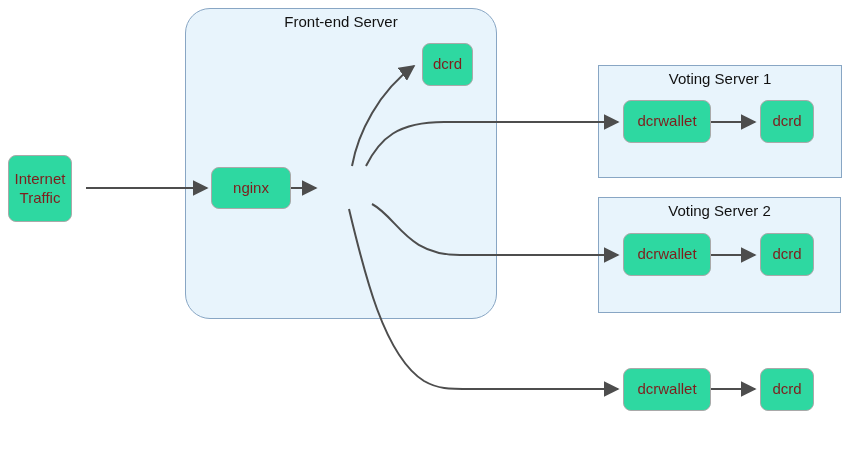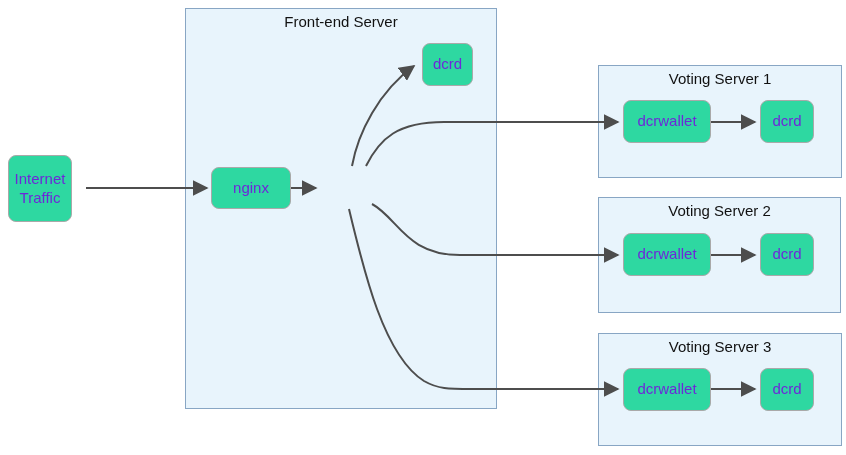--- a/index.html
+++ b/index.html
@@ -31,21 +31,21 @@
     position: absolute;
     background: #2ed8a1;
     border: 1px solid #a9a9a9;
     border-radius: 8px;
     box-sizing: border-box;
     display: flex;
     align-items: center;
     justify-content: center;
     text-align: center;
     font-size: 15px;
-    color: #6d28d9;
+    color: #7f1d1d;
     line-height: 1.25;
     padding: 2px;
   }
   #edge-layer {
     position: absolute;
     top: 0; left: 0;
     width: 846px;
     height: 455px;
     pointer-events: none;
   }
@@ -53,35 +53,32 @@
     fill: none;
     stroke: #4d4d4d;
     stroke-width: 2;
   }
 </style>
 </head>
 <body>
 
 <div id="canvas">
 
-  <div class="container-box" style="left:185px; top:8px; width:312px; height:401px;">
+  <div class="container-box" style="left:185px; top:8px; width:312px; height:311px;border-radius:25px;">
     <div class="container-title">Front-end Server</div>
   </div>
 
   <div class="container-box" style="left:598px; top:65px; width:244px; height:113px;">
     <div class="container-title">Voting Server 1</div>
   </div>
 
   <div class="container-box" style="left:598px; top:197px; width:243px; height:116px;">
     <div class="container-title">Voting Server 2</div>
   </div>
 
-  <div class="container-box" style="left:598px; top:333px; width:244px; height:113px;">
-    <div class="container-title">Voting Server 3</div>
-  </div>
 
   <svg id="edge-layer" viewBox="0 0 846 455" xmlns="http://www.w3.org/2000/svg">
     <defs>
       <marker id="arrow" viewBox="0 0 10 10" refX="9" refY="5" markerWidth="8" markerHeight="8" orient="auto-start-reverse">
         <path d="M 0 0 L 10 5 L 0 10 z" fill="#4d4d4d"></path>
       </marker>
     </defs>
 
     <path class="edge" d="M 86 188 H 207" marker-end="url(#arrow)"></path>
 

